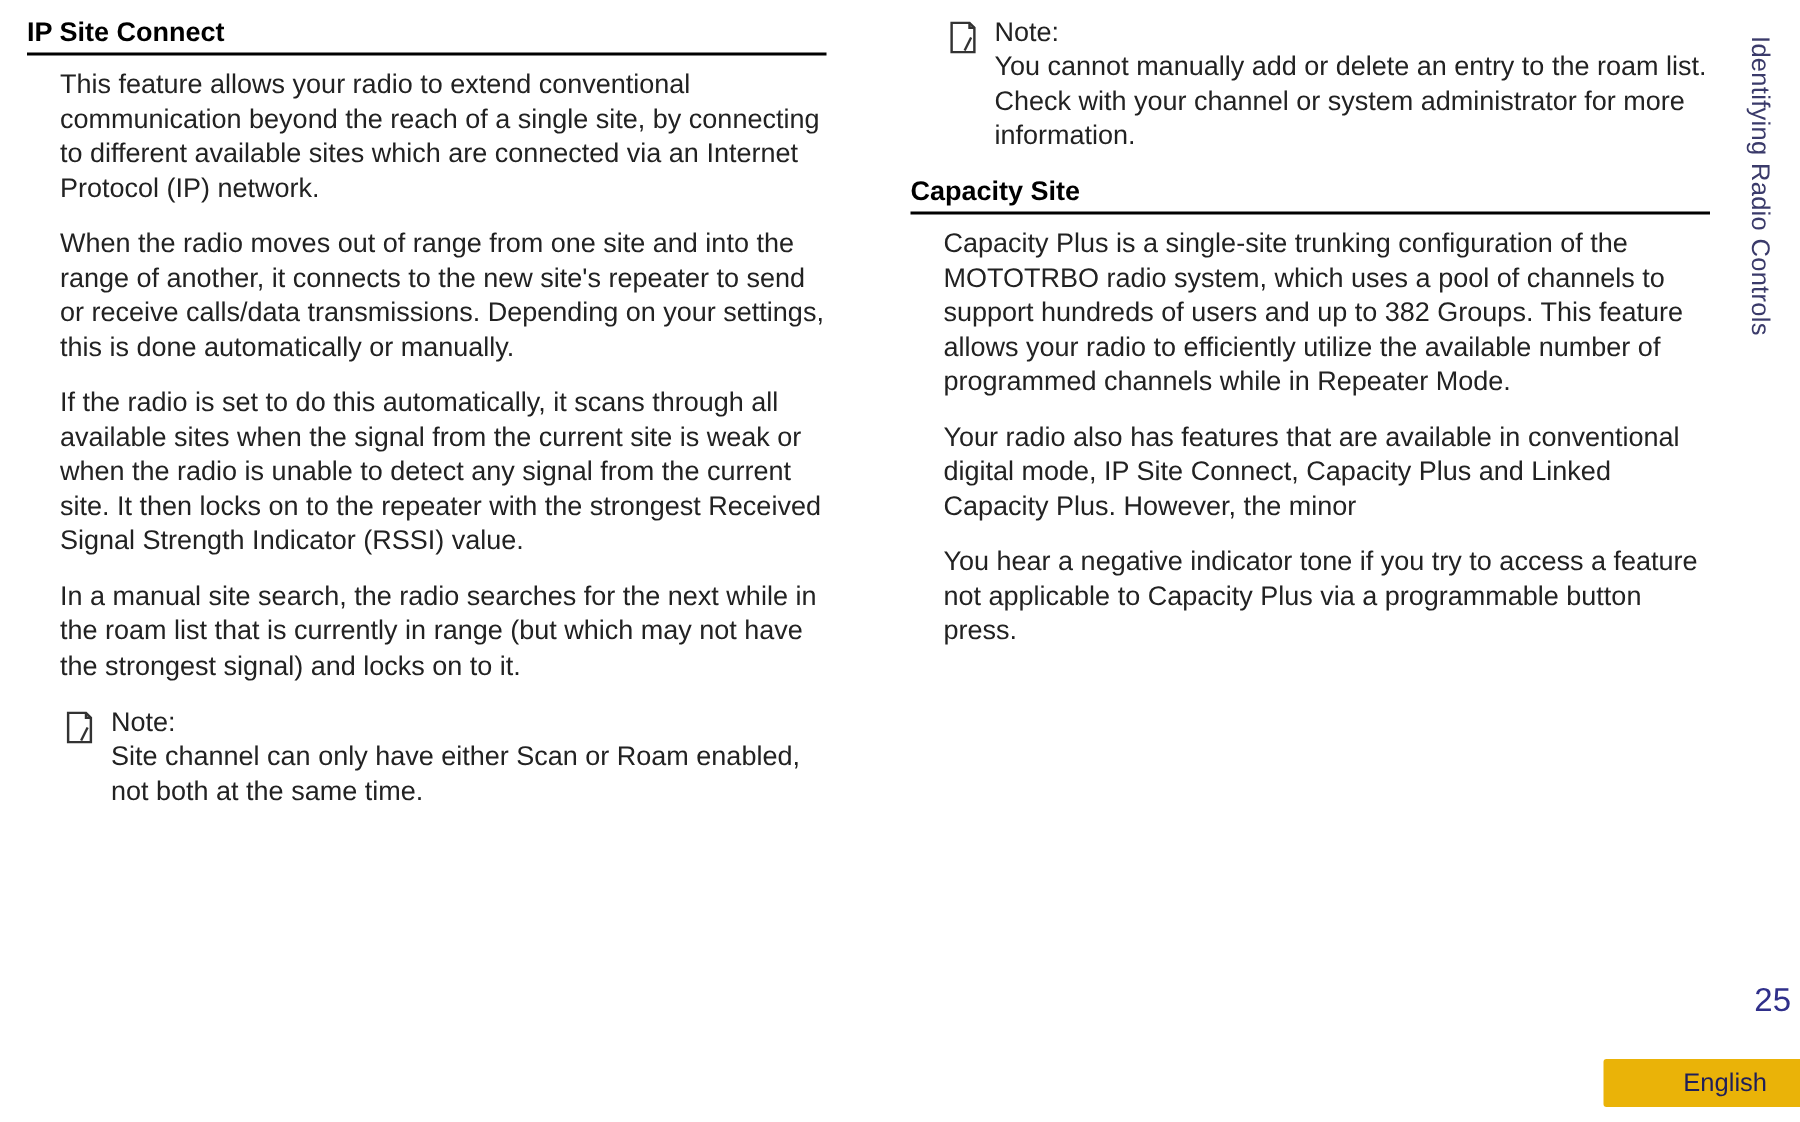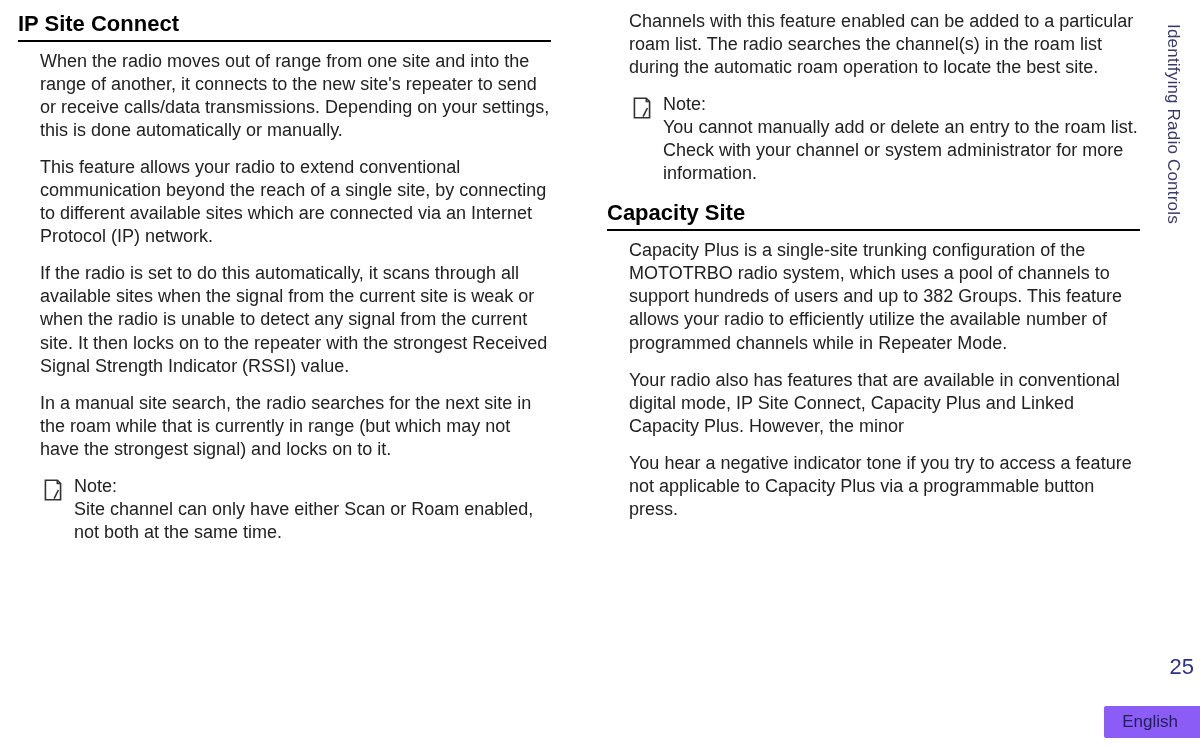--- a/index.html
+++ b/index.html
@@ -20,21 +20,21 @@
     }
     .col {
       flex: 1 1 0;
       padding: 4px 28px 4px 8px;
       font-size: 18px;
       line-height: 1.28;
     }
     .col + .col { padding-left: 28px; padding-right: 8px; }
     h2.section {
       font-weight: 700;
-      font-size: 22px;
+      font-size: 18px;
       margin-bottom: 2px;
       color: #000;
     }
     hr.rule {
       border: none;
       border-top: 2px solid #000;
       margin-bottom: 8px;
     }
     .body-indent { padding-left: 22px; }
     p.para { margin-bottom: 14px; }
@@ -73,60 +73,59 @@
       right: 6px;
       bottom: 68px;
       color: #2f2f8a;
       font-weight: 400;
       font-size: 22px;
     }
     .lang-tab {
       position: absolute;
       right: 0;
       bottom: 10px;
-      background: #8b5cf6;
+      background: #eab308;
       color: #1f1f5a;
       font-size: 17px;
-      padding: 6px 22px 6px 18px;
+      padding: 6px 22px 6px 53px;
       border-top-left-radius: 2px;
       border-bottom-left-radius: 2px;
     }
   </style>
 </head>
 <body>
 
 <div class="page">
 
   <div class="col">
     <h2 class="section">IP Site Connect</h2>
     <hr class="rule">
     <div class="body-indent">
+      <p class="para">This feature allows your radio to extend conventional communication beyond the reach of a single site, by connecting to different available sites which are connected via an Internet Protocol (IP) network.</p>
       <p class="para">When the radio moves out of range from one site and into the range of another, it connects to the new site's repeater to send or receive calls/data transmissions. Depending on your settings, this is done automatically or manually.</p>
-      <p class="para">This feature allows your radio to extend conventional communication beyond the reach of a single site, by connecting to different available sites which are connected via an Internet Protocol (IP) network.</p>
       <p class="para">If the radio is set to do this automatically, it scans through all available sites when the signal from the current site is weak or when the radio is unable to detect any signal from the current site. It then locks on to the repeater with the strongest Received Signal Strength Indicator (RSSI) value.</p>
-      <p class="para">In a manual site search, the radio searches for the next site in the roam while that is currently in range (but which may not have the strongest signal) and locks on to it.</p>
+      <p class="para">In a manual site search, the radio searches for the next while in the roam list that is currently in range (but which may not have the strongest signal) and locks on to it.</p>
       <div class="note">
         <div class="note-icon">
           <svg viewBox="0 0 24 24">
               <path d="M5 3 h11 l3 3 v15 H5 Z"></path>
               <path d="M16 3 v3 h3"></path>
               <path d="M13 20 l4 -8"></path>
             </svg>
         </div>
         <div class="note-text">
           <span class="label">Note:</span>
           <span>Site channel can only have either Scan or Roam enabled, not both at the same time.</span>
         </div>
       </div>
     </div>
   </div>
 
   <div class="col">
     <div class="body-indent">
-      <p class="para">Channels with this feature enabled can be added to a particular roam list. The radio searches the channel(s) in the roam list during the automatic roam operation to locate the best site.</p>
       <div class="note">
         <div class="note-icon">
           <svg viewBox="0 0 24 24">
               <path d="M5 3 h11 l3 3 v15 H5 Z"></path>
               <path d="M16 3 v3 h3"></path>
               <path d="M13 20 l4 -8"></path>
             </svg>
         </div>
         <div class="note-text">
           <span class="label">Note:</span>

